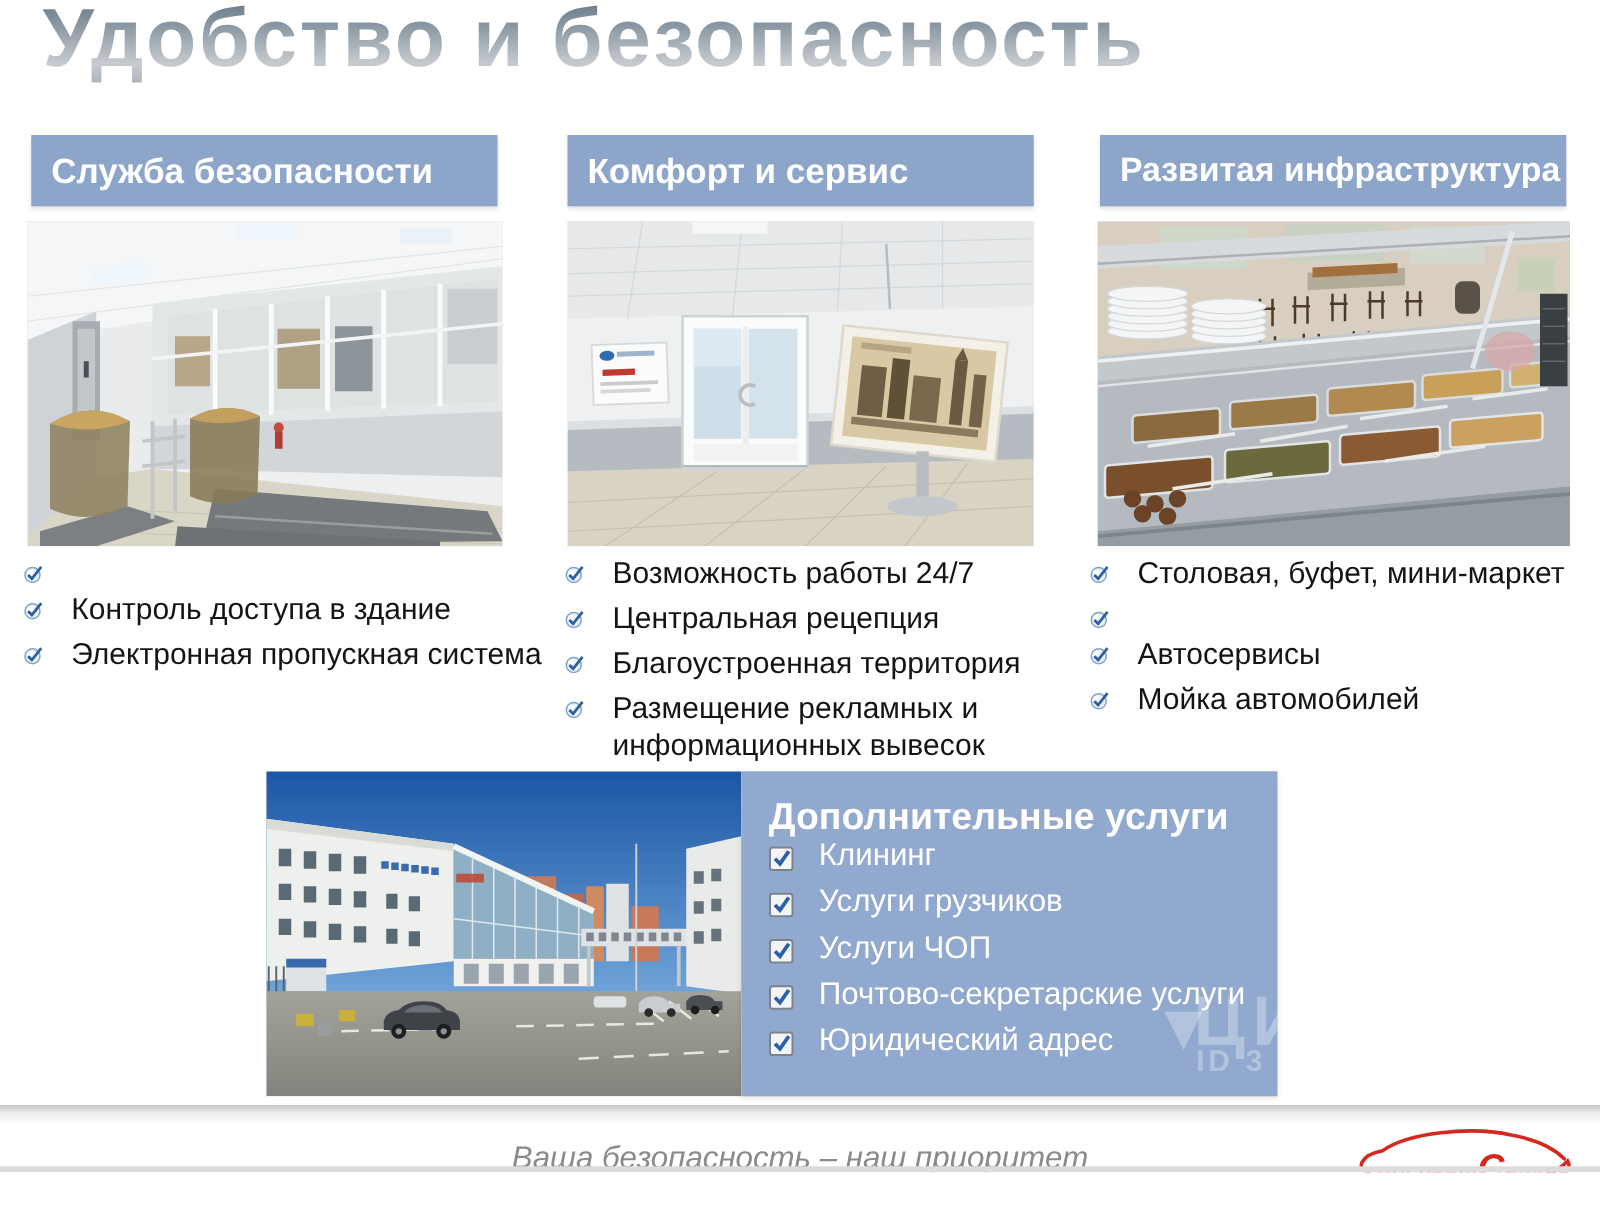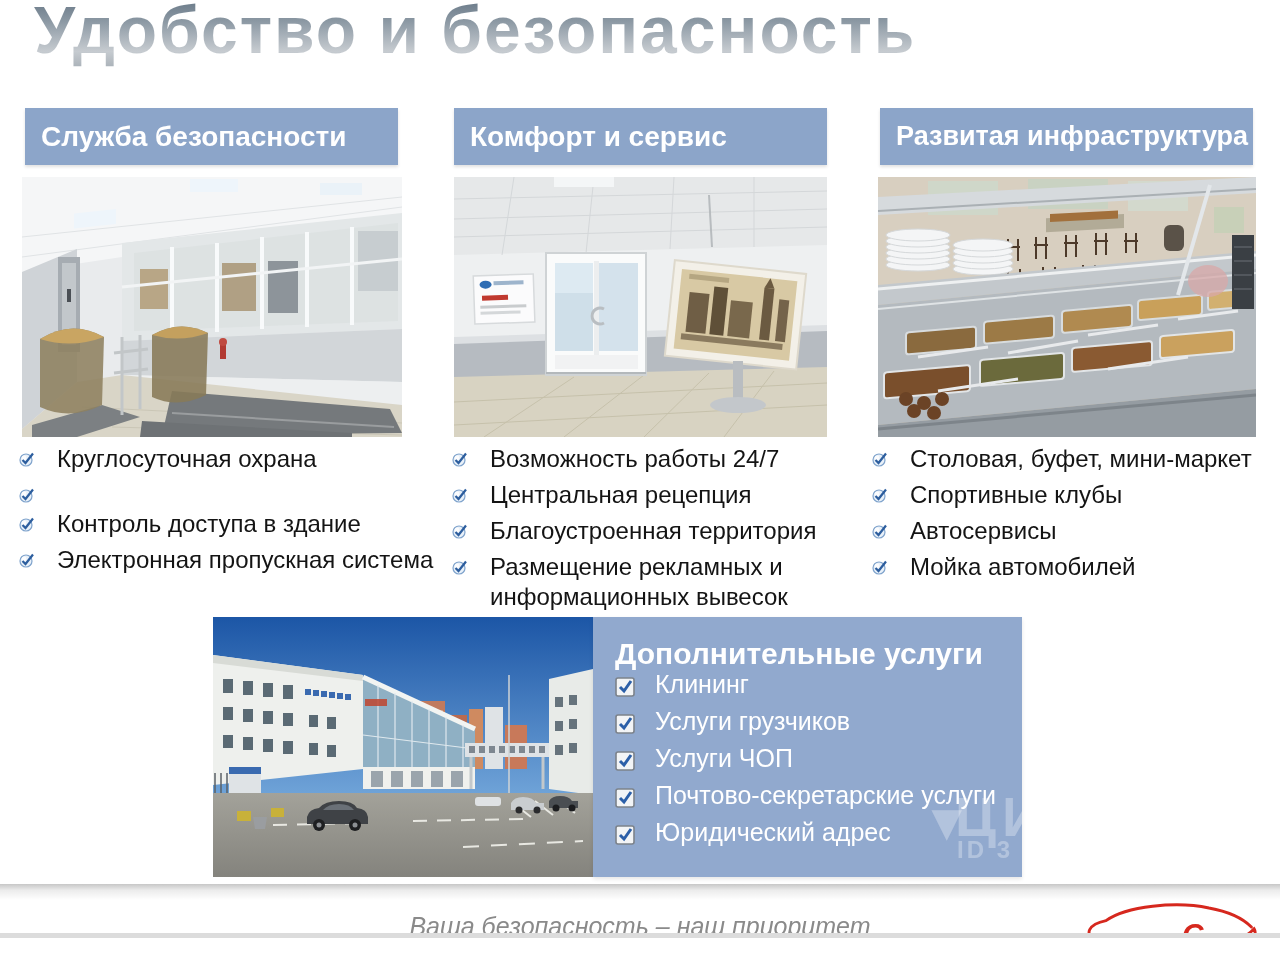--- a/index.html
+++ b/index.html
@@ -297,28 +297,20 @@
     </svg>
   </div>
 
   <div class="list" id="list1">
     <div class="list-item">
       <svg class="ball" width="16" height="16" viewBox="0 0 16 16">
           <circle cx="7" cy="9" r="6" fill="#e9f1f9" stroke="#7fa3cc" stroke-width="1.2"></circle>
           <circle cx="5" cy="7" r="2.4" fill="#ffffff" opacity="0.8"></circle>
           <path d="M3.5,9 L6.5,12 L14,2.5" stroke="#2d5e9e" stroke-width="2.2" fill="none"></path>
         </svg>
-      <span class="txt">Круглосуточная охрана</span>
-    </div>
-    <div class="list-item">
-      <svg class="ball" width="16" height="16" viewBox="0 0 16 16">
-          <circle cx="7" cy="9" r="6" fill="#e9f1f9" stroke="#7fa3cc" stroke-width="1.2"></circle>
-          <circle cx="5" cy="7" r="2.4" fill="#ffffff" opacity="0.8"></circle>
-          <path d="M3.5,9 L6.5,12 L14,2.5" stroke="#2d5e9e" stroke-width="2.2" fill="none"></path>
-        </svg>
     </div>
     <div class="list-item">
       <svg class="ball" width="16" height="16" viewBox="0 0 16 16">
           <circle cx="7" cy="9" r="6" fill="#e9f1f9" stroke="#7fa3cc" stroke-width="1.2"></circle>
           <circle cx="5" cy="7" r="2.4" fill="#ffffff" opacity="0.8"></circle>
           <path d="M3.5,9 L6.5,12 L14,2.5" stroke="#2d5e9e" stroke-width="2.2" fill="none"></path>
         </svg>
       <span class="txt">Контроль доступа в здание</span>
     </div>
     <div class="list-item">
@@ -374,21 +366,20 @@
           <path d="M3.5,9 L6.5,12 L14,2.5" stroke="#2d5e9e" stroke-width="2.2" fill="none"></path>
         </svg>
       <span class="txt">Столовая, буфет, мини-маркет</span>
     </div>
     <div class="list-item">
       <svg class="ball" width="16" height="16" viewBox="0 0 16 16">
           <circle cx="7" cy="9" r="6" fill="#e9f1f9" stroke="#7fa3cc" stroke-width="1.2"></circle>
           <circle cx="5" cy="7" r="2.4" fill="#ffffff" opacity="0.8"></circle>
           <path d="M3.5,9 L6.5,12 L14,2.5" stroke="#2d5e9e" stroke-width="2.2" fill="none"></path>
         </svg>
-      <span class="txt">Спортивные клубы</span>
     </div>
     <div class="list-item">
       <svg class="ball" width="16" height="16" viewBox="0 0 16 16">
           <circle cx="7" cy="9" r="6" fill="#e9f1f9" stroke="#7fa3cc" stroke-width="1.2"></circle>
           <circle cx="5" cy="7" r="2.4" fill="#ffffff" opacity="0.8"></circle>
           <path d="M3.5,9 L6.5,12 L14,2.5" stroke="#2d5e9e" stroke-width="2.2" fill="none"></path>
         </svg>
       <span class="txt">Автосервисы</span>
     </div>
     <div class="list-item">

